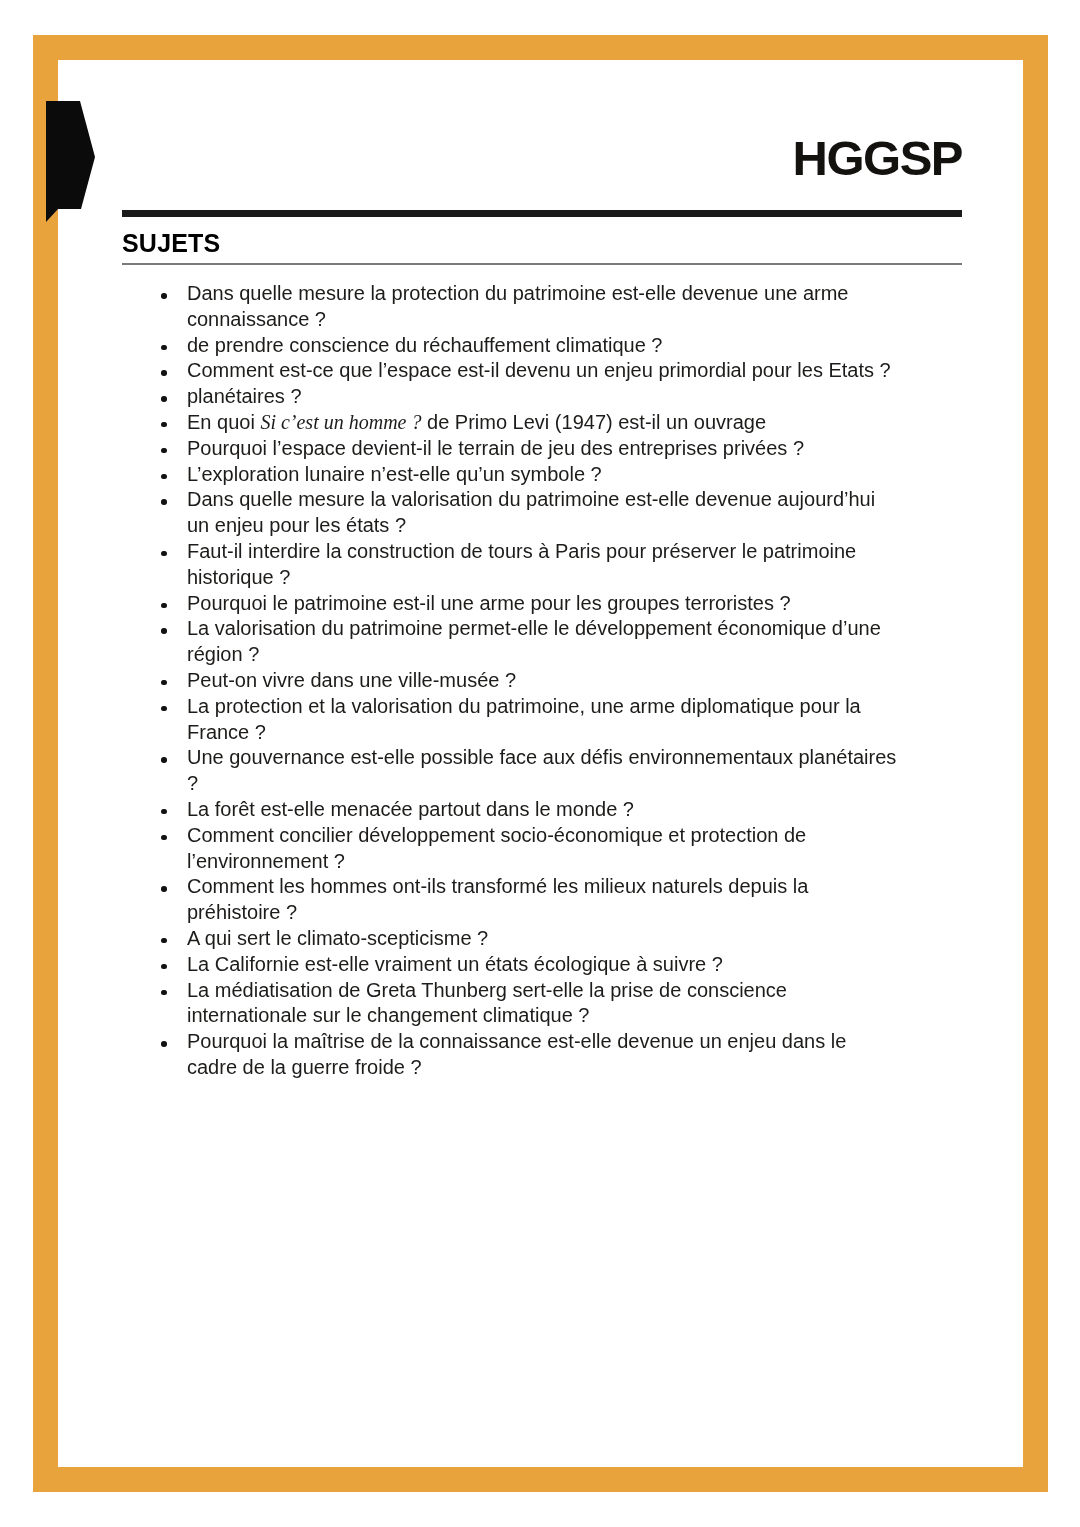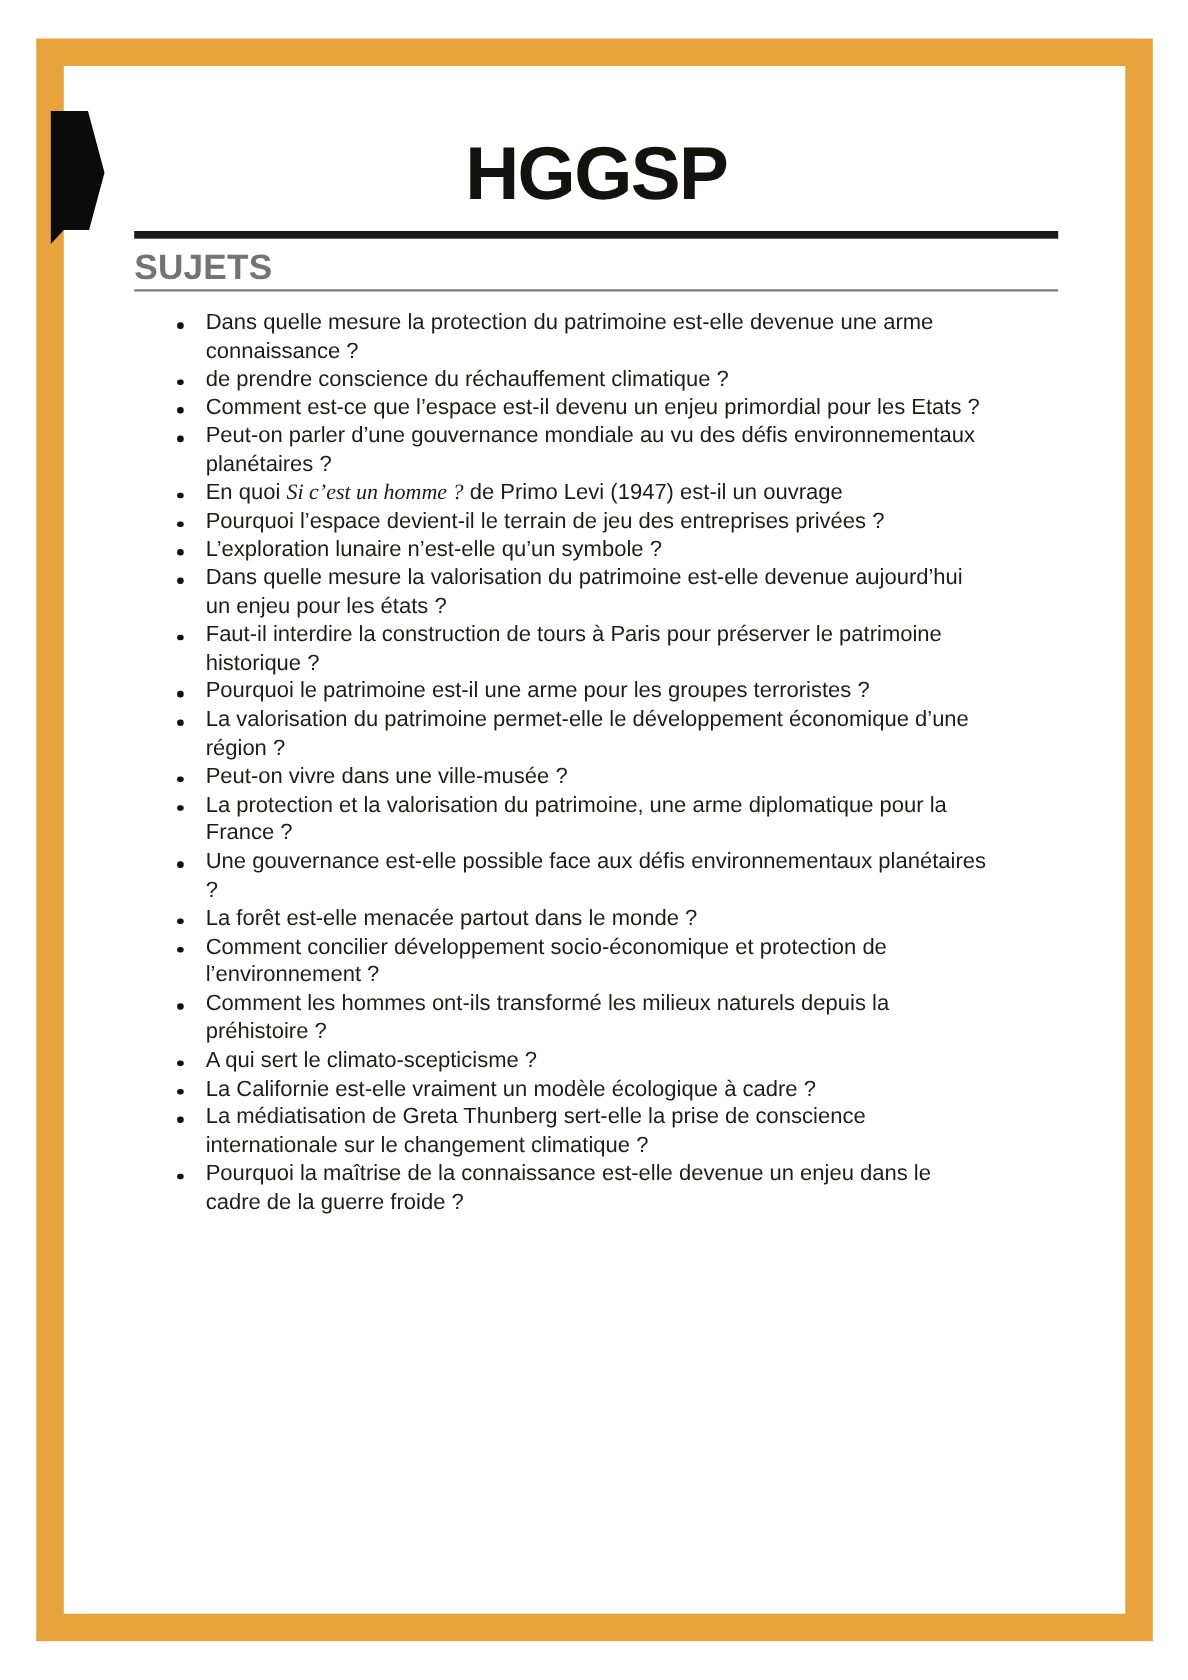--- a/index.html
+++ b/index.html
@@ -16,31 +16,31 @@
   }
   .frame{
     position:absolute;left:33px;top:35px;width:1015px;height:1457px;
     border:25px solid var(--amber);background:#ffffff;
   }
   .bookmark{
     position:absolute;left:46px;top:101px;width:50px;height:122px;z-index:3;
   }
   .page-title{
     position:absolute;left:122px;top:125px;width:840px;z-index:2;
-    text-align:center;font-size:68px;line-height:66px;font-weight:bold;
+    text-align:right;font-size:49px;line-height:66px;font-weight:bold;
     letter-spacing:-1.5px;color:#14120F;
   }
   .rule-thick{
     position:absolute;left:122px;top:210px;width:840px;height:7px;
     background:#1B1B1B;z-index:2;
   }
   .section-heading{
     position:absolute;left:122px;top:228px;width:840px;z-index:2;
-    font-size:32px;line-height:30px;font-weight:bold;letter-spacing:0.2px;
-    color:#737373;
+    font-size:25px;line-height:30px;font-weight:bold;letter-spacing:0.2px;
+    color:#000000;
   }
   .rule-thin{
     position:absolute;left:122px;top:263px;width:840px;height:2px;
     background:var(--rule-thin);z-index:2;
   }
   .bullets{
     position:absolute;left:122px;top:281px;width:840px;z-index:2;
     font-size:20px;line-height:25.8px;
   }
   .bullet{position:relative;padding-left:65px;}
@@ -77,21 +77,20 @@
     <div class="bullet">
       <span class="dot"></span>
       <div class="line">de prendre conscience du réchauffement climatique ?</div>
     </div>
     <div class="bullet">
       <span class="dot"></span>
       <div class="line">Comment est-ce que l’espace est-il devenu un enjeu primordial pour les Etats ?</div>
     </div>
     <div class="bullet">
       <span class="dot"></span>
-      <div class="line">Peut-on parler d’une gouvernance mondiale au vu des défis environnementaux</div>
       <div class="line">planétaires ?</div>
     </div>
     <div class="bullet">
       <span class="dot"></span>
       <div class="line"><span>En quoi </span><span class="italic">Si c’est un homme ?</span><span> de Primo Levi (1947) est-il un ouvrage</span></div>
       <div class="line"><span></span></div>
     </div>
     <div class="bullet">
       <span class="dot"></span>
       <div class="line">Pourquoi l’espace devient-il le terrain de jeu des entreprises privées ?</div>
@@ -146,21 +145,21 @@
       <span class="dot"></span>
       <div class="line">Comment les hommes ont-ils transformé les milieux naturels depuis la</div>
       <div class="line">préhistoire ?</div>
     </div>
     <div class="bullet">
       <span class="dot"></span>
       <div class="line">A qui sert le climato-scepticisme ?</div>
     </div>
     <div class="bullet">
       <span class="dot"></span>
-      <div class="line">La Californie est-elle vraiment un modèle écologique à cadre ?</div>
+      <div class="line">La Californie est-elle vraiment un états écologique à suivre ?</div>
     </div>
     <div class="bullet">
       <span class="dot"></span>
       <div class="line">La médiatisation de Greta Thunberg sert-elle la prise de conscience</div>
       <div class="line">internationale sur le changement climatique ?</div>
     </div>
     <div class="bullet">
       <span class="dot"></span>
       <div class="line">Pourquoi la maîtrise de la connaissance est-elle devenue un enjeu dans le</div>
       <div class="line">cadre de la guerre froide ?</div>

